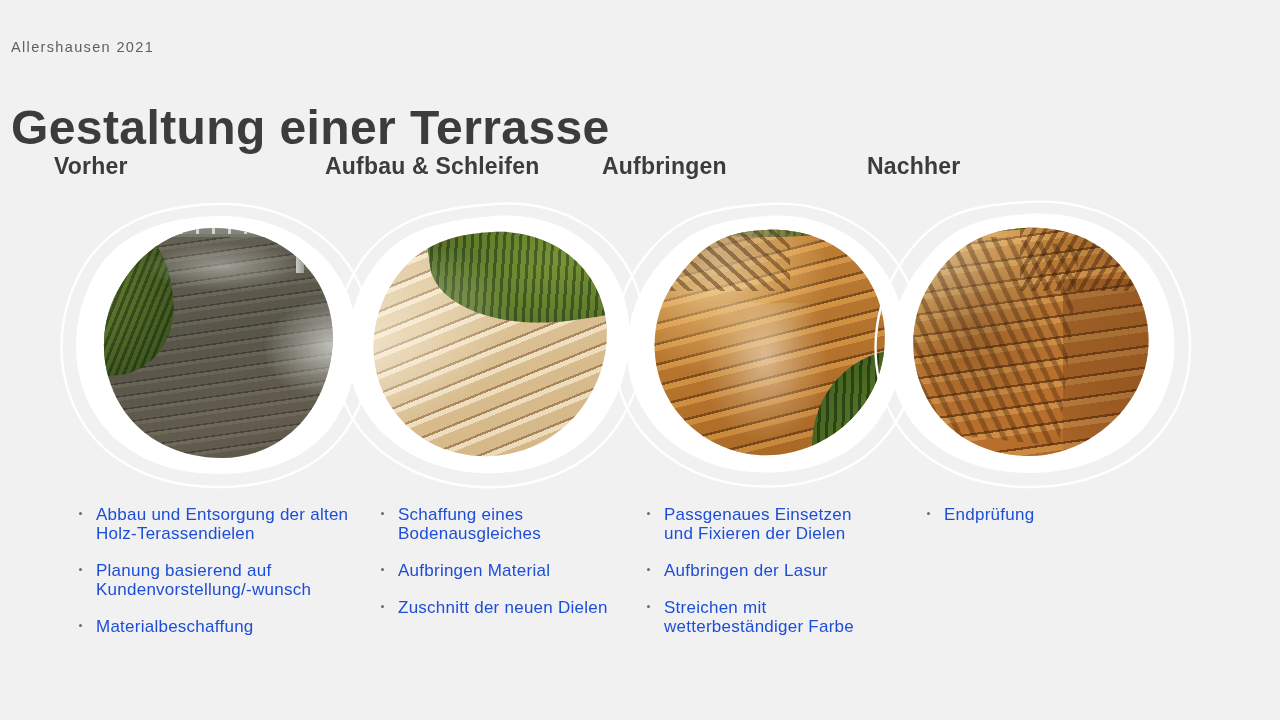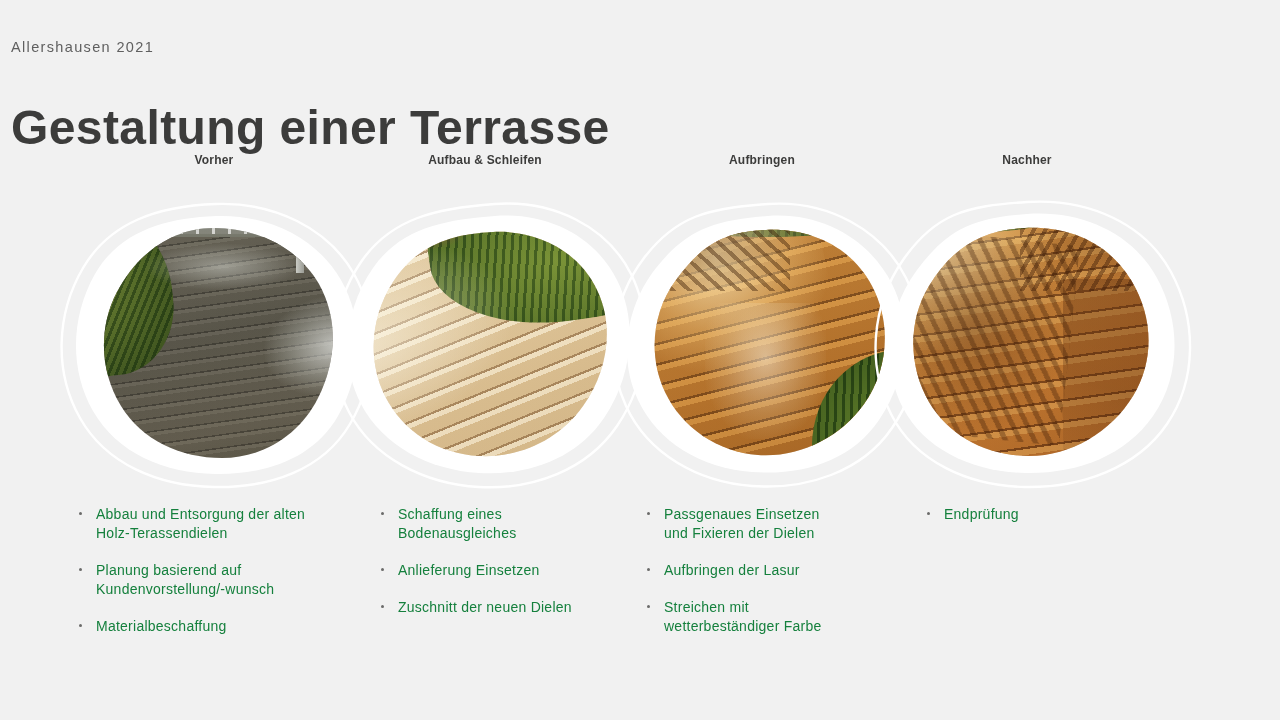--- a/index.html
+++ b/index.html
@@ -62,22 +62,22 @@
   .col-0 { left: 54px; }
   .col-1 { left: 325px; }
   .col-2 { left: 602px; }
   .col-3 { left: 867px; }
 
   .col-head {
     position: absolute;
     top: 153px;
     left: 0;
     width: 320px;
-    text-align: center;
-    font-size: 12px;
+    text-align: left;
+    font-size: 23px;
     font-weight: bold;
     color: #3c3c3b;
     letter-spacing: 0.2px;
     white-space: nowrap;
   }
 
   
   .figure {
     position: absolute;
     top: 196px;
@@ -283,23 +283,23 @@
   }
   .col-0 .bullets { left: 20px;  width: 290px; }
   .col-1 .bullets { left: 51px;  width: 250px; }
   .col-2 .bullets { left: 40px;  width: 260px; }
   .col-3 .bullets { left: 55px;  width: 250px; }
 
   .bullet {
     position: relative;
     padding-left: 22px;
     margin-bottom: 18px;
-    font-size: 14px;
+    font-size: 17px;
     line-height: 19px;
-    color: #15803d;
+    color: #1d4ed8;
     letter-spacing: 0.25px;
   }
   .bullet:last-child { margin-bottom: 0; }
   .bullet .dot {
     position: absolute;
     left: 5px;
     top: 7px;
     width: 3.4px;
     height: 3.4px;
     border-radius: 50%;
@@ -394,21 +394,21 @@
       </div>
 
       <div class="bullets">
         <div class="bullet">
           <span class="dot"></span>
           <span class="txt">Schaffung eines
 Bodenausgleiches</span>
         </div>
         <div class="bullet">
           <span class="dot"></span>
-          <span class="txt">Anlieferung Einsetzen</span>
+          <span class="txt">Aufbringen Material</span>
         </div>
         <div class="bullet">
           <span class="dot"></span>
           <span class="txt">Zuschnitt der neuen Dielen</span>
         </div>
       </div>
     </div>
 
     <div class="col col-2">
       <div class="col-head">Aufbringen</div>

